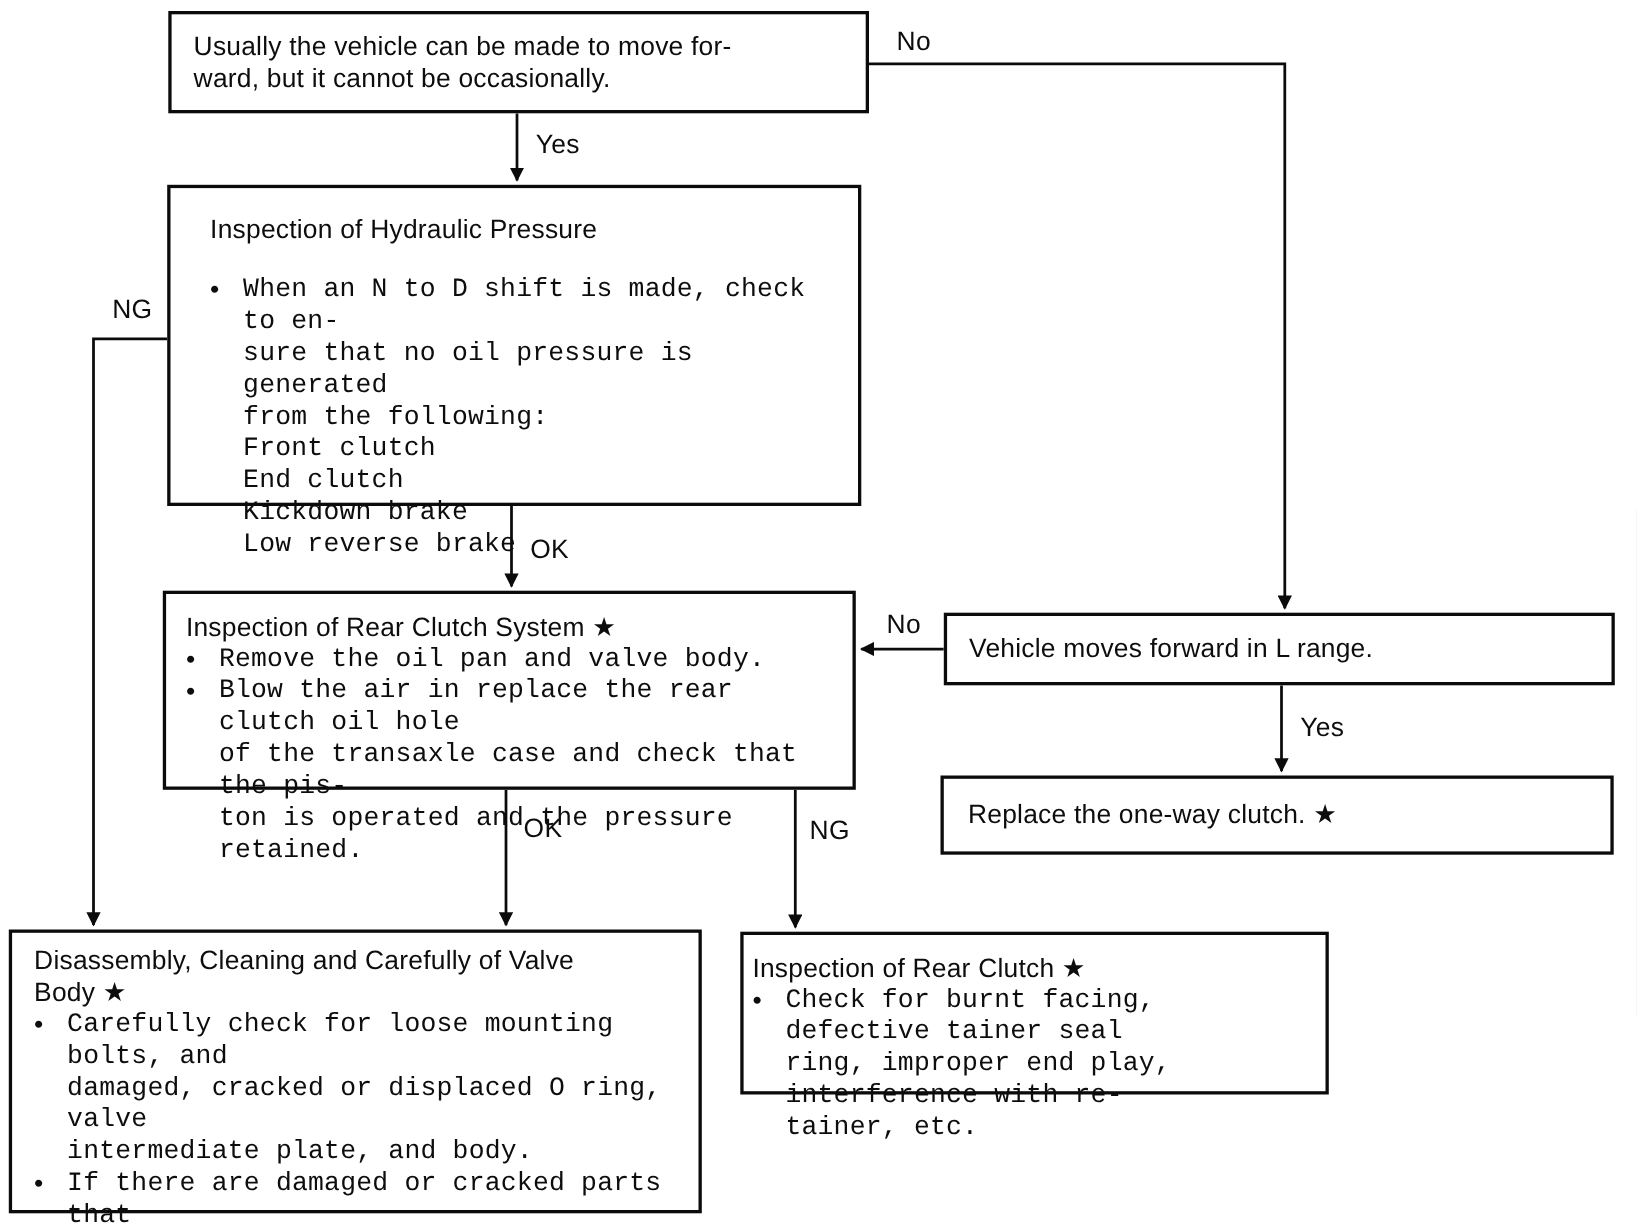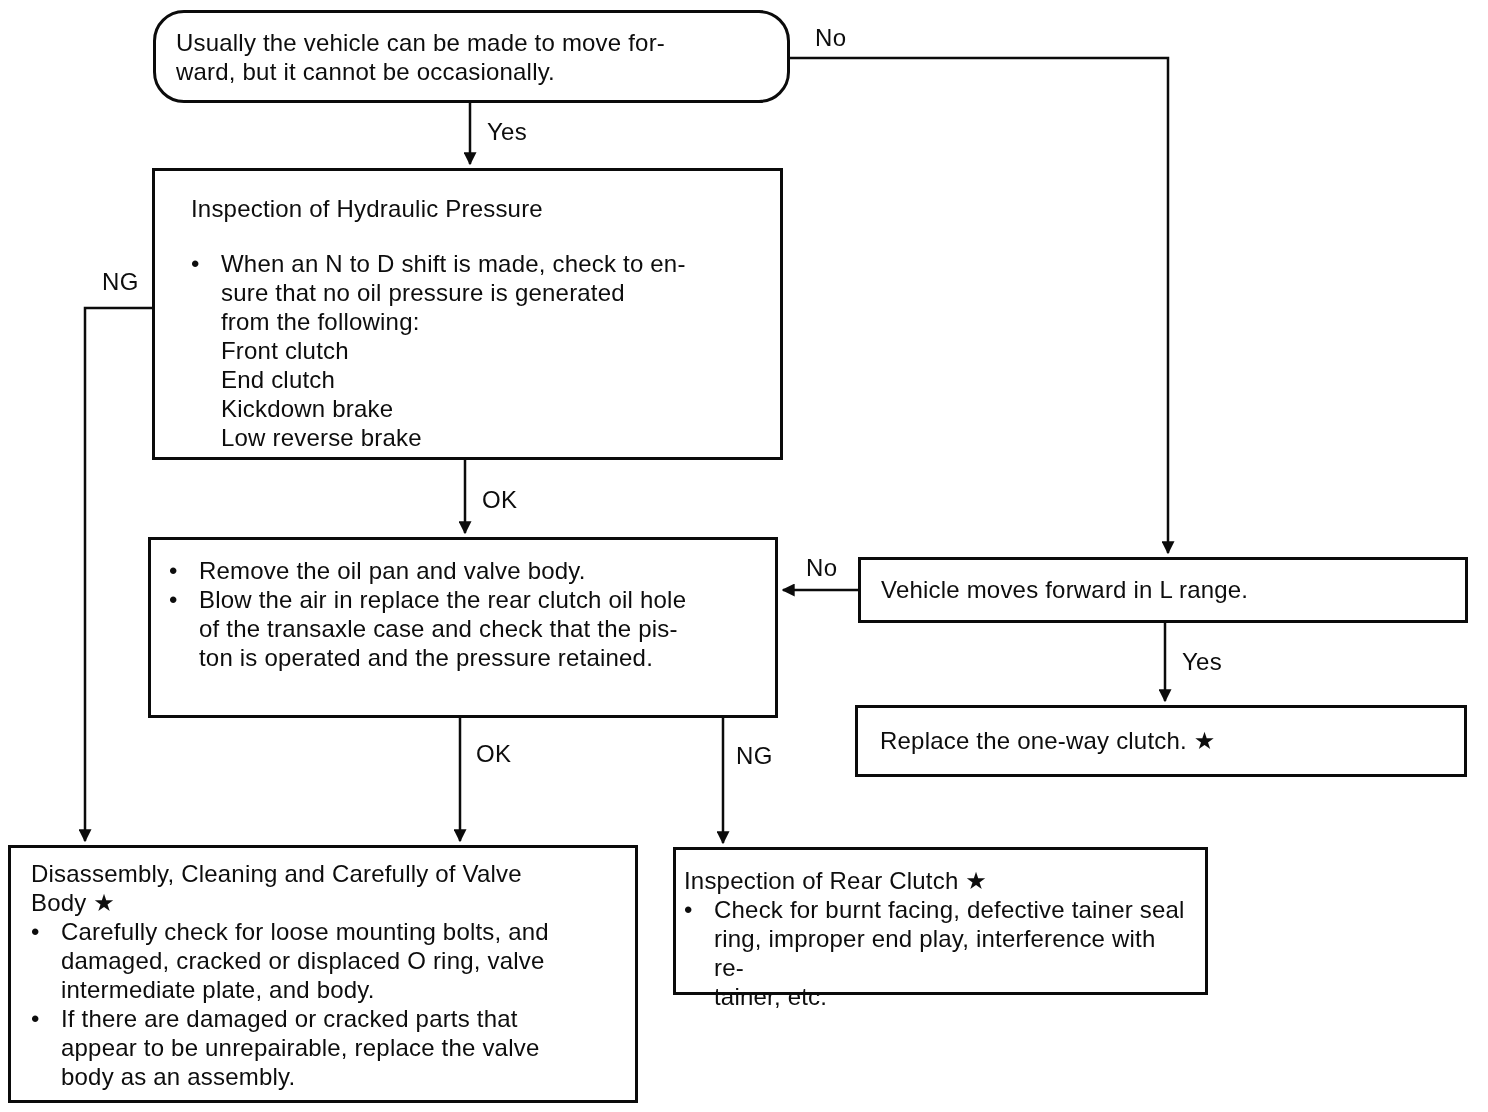--- a/index.html
+++ b/index.html
@@ -25,30 +25,30 @@
     background: #ffffff;
     font-size: 24px;
     line-height: 29px;
     letter-spacing: 0.2px;
   }
   .pre { white-space: pre-line; }
   .node p { margin: 0; }
   .bullets { margin: 0; }
   .bullet-row { display: flex; align-items: flex-start; padding-right: 6px; }
   .bullet-glyph { flex: 0 0 30px; width: 30px; }
-  .bullet-text { flex: 1 1 auto; }
+  .bullet-text { flex: 1 1 auto; font-family: Liberation Mono, monospace; }
   .edge-label {
     position: absolute;
     font-size: 24px;
     line-height: 28px;
     letter-spacing: 0.3px;
     white-space: nowrap;
   }
   
-  #node-start            { left: 153px; top: 10px;  width: 637px; height: 93px;  padding: 15px 20px; border-radius: 31px; }
+  #node-start            { left: 153px; top: 10px;  width: 637px; height: 93px;  padding: 15px 20px; }
   #node-hydraulic        { left: 152px; top: 168px; width: 631px; height: 292px; padding: 23px 18px 10px 36px; }
   #node-hydraulic .bullets { margin-top: 26px; }
   #node-rcs              { left: 148px; top: 537px; width: 630px; height: 181px; padding: 16px 12px 10px 18px; }
   #node-lrange           { left: 858px; top: 557px; width: 610px; height: 66px;  padding: 15px 20px; }
   #node-replace          { left: 855px; top: 705px; width: 612px; height: 72px;  padding: 18px 22px; }
   #node-valvebody        { left: 8px;   top: 845px; width: 630px; height: 258px; padding: 11px 14px 10px 20px; }
   #node-rearclutch       { left: 673px; top: 847px; width: 535px; height: 148px; padding: 16px 14px 10px 8px; }
   
   #lbl-start-no    { left: 815px;  top: 24px;  }
   #lbl-start-yes   { left: 487px;  top: 118px; }
@@ -97,20 +97,21 @@
 from the following:
 Front clutch
 End clutch
 Kickdown brake
 Low reverse brake</span>
       </div>
     </div>
   </div>
 
   <div class="node" id="node-rcs">
+    <p>Inspection of Rear Clutch System ★</p>
     <div class="bullets">
       <div class="bullet-row">
         <span class="bullet-glyph">•</span>
         <span class="bullet-text pre">Remove the oil pan and valve body.</span>
       </div>
       <div class="bullet-row">
         <span class="bullet-glyph">•</span>
         <span class="bullet-text pre">Blow the air in replace the rear clutch oil hole
 of the transaxle case and check that the pis-
 ton is operated and the pressure retained.</span>

